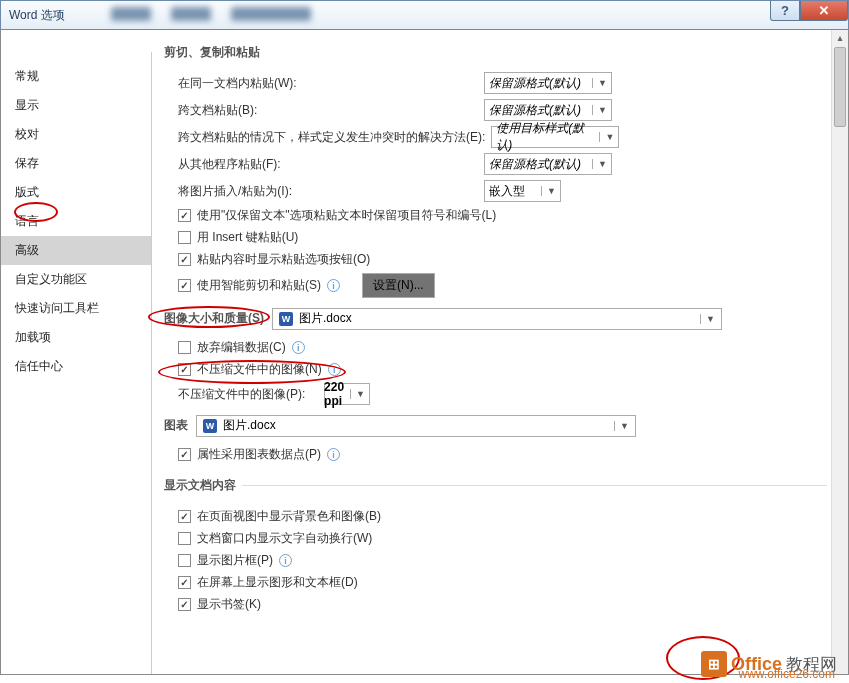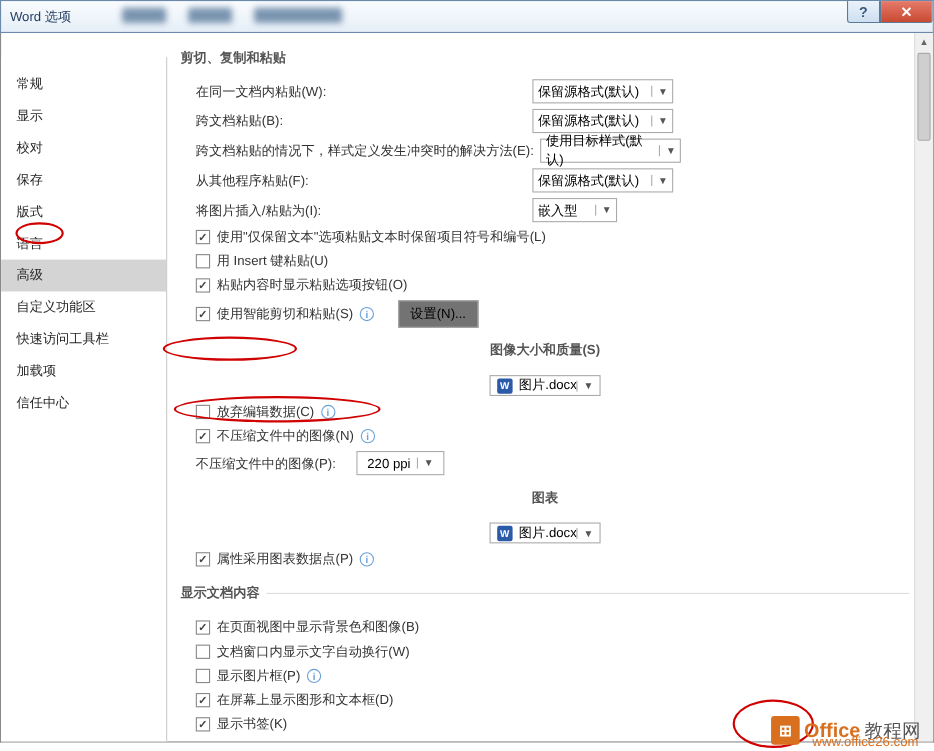--- a/index.html
+++ b/index.html
@@ -27,29 +27,29 @@
     
     .section-title { font-weight: bold; font-size: 12px; color: #555; margin: 6px 0; display:inline-block;}
     .divider-row { display:flex; align-items:center; gap:6px; margin:8px 0;}
     .divider-line { flex:1; height:1px; background:#ddd;}
     
     .row { display: flex; align-items: center; margin: 5px 0; padding-left: 14px; gap: 6px; }
     .label { min-width: 300px; color: #333; }
     .label-short { color:#333; }
     .select { border: 1px solid #ababab; background: #fff; padding: 2px 4px; font-size: 12px; display:flex; align-items:center; gap:6px; height:22px;}
     .select-arrow { border-left:1px solid #ababab; padding-left:5px; color:#555; font-size:9px;}
-    .select.w120 { width:128px; justify-content:space-between;}
+    .select.w120 { width:128px; justify-content:space-between;font-style:italic;}
     .select.w90 { width:77px; justify-content:space-between;}
-    .select.w70 { width:80px; justify-content:center;}
+    .select.w70 { width:46px; justify-content:flex-end;font-weight:bold;}
     .checkbox { width:13px; height:13px; border:1px solid #888; display:inline-flex; align-items:center; justify-content:center; font-size:10px; background:#fff;}
     .checkbox.checked::after { content:"✓"; color:#444; font-weight:bold;}
     .info-icon { width:13px; height:13px; border:1px solid #6aa0d8; border-radius:50%; color:#6aa0d8; display:inline-flex; align-items:center; justify-content:center; font-size:9px; font-weight:bold;}
     .btn { border:1px solid #ababab; background:#737373; padding:3px 10px; font-size:12px;}
     
-    .doc-select-row { display:flex; align-items:center; gap:8px; margin:6px 0;flex-direction:column;}
+    .doc-select-row { display:flex; align-items:center; gap:8px; margin:6px 0;}
     .doc-select { flex:1; border:1px solid #ababab; height:22px; display:flex; align-items:center; justify-content:space-between; padding:0 6px; max-width:450px;}
     .word-icon { width:14px; height:14px; background:#2a5aa8; color:#fff; display:inline-flex; align-items:center; justify-content:center; font-size:9px; font-weight:bold; border-radius:2px;}
     .red-ellipse { position:absolute; border:2px solid #d00000; border-radius:50%; pointer-events:none;}
     
     .watermark { position:absolute; right:12px; bottom:6px; display:flex; align-items:center; gap:4px; font-size:14px;}
     .wm-icon { width:26px; height:26px; background:#d87020; display:flex; align-items:center; justify-content:center; color:#fff; font-weight:bold; border-radius:3px;}
     .wm-text1 { color:#d87020; font-weight:bold; font-size:18px;}
     .wm-text2 { color:#555; font-size:17px;}
     .wm-url { position:absolute; right:14px; bottom:-8px; color:#d87020; font-size:12px;}
     

